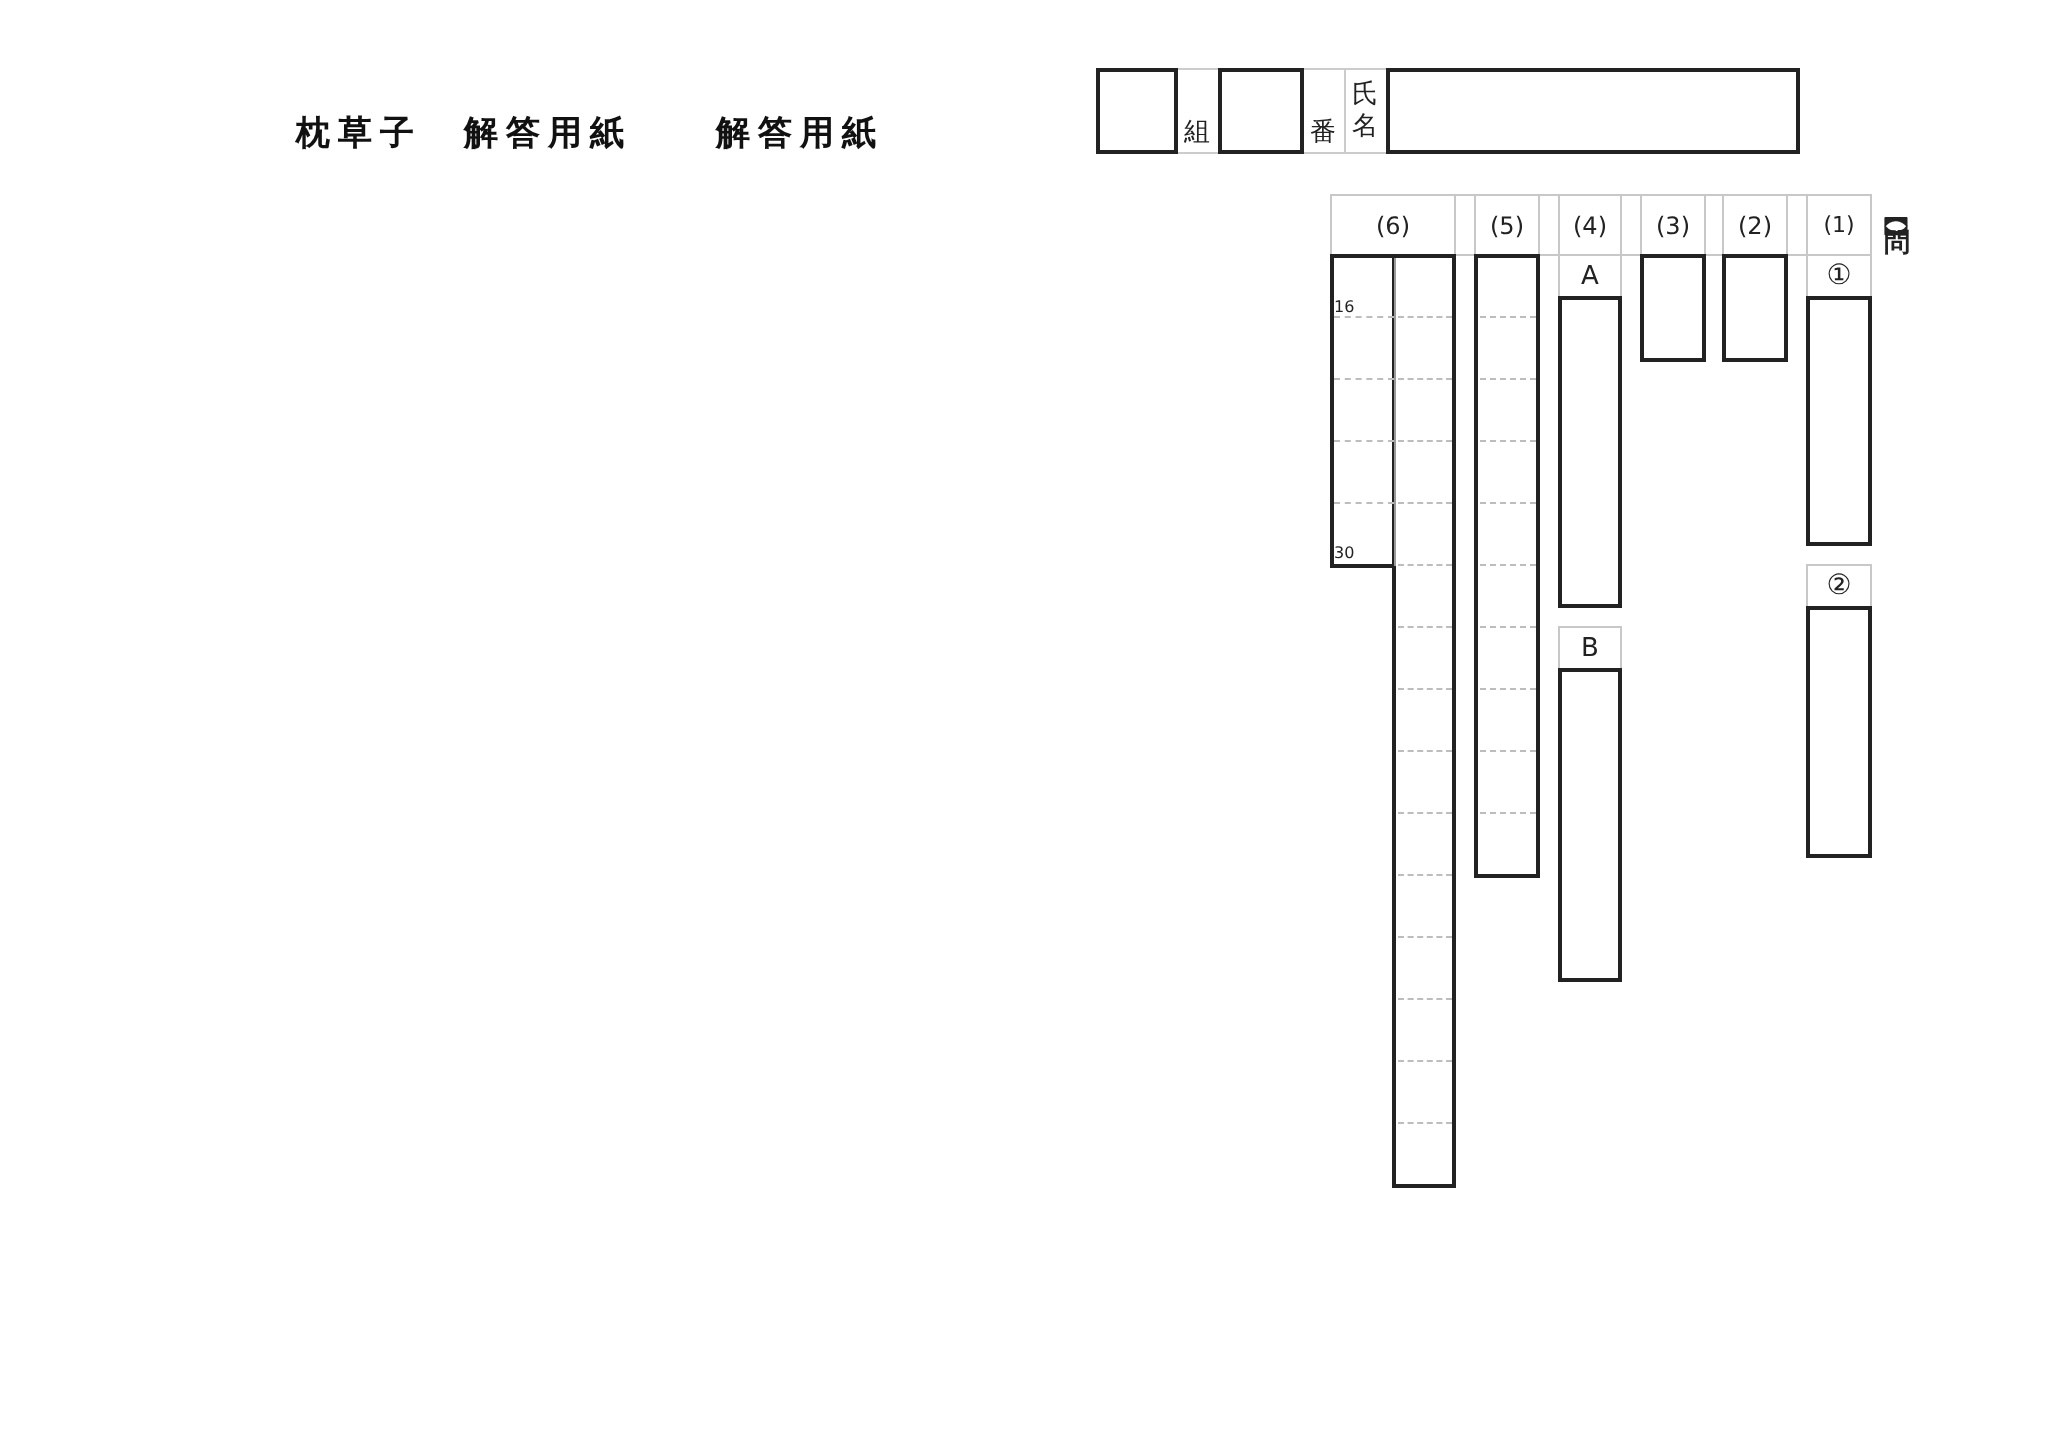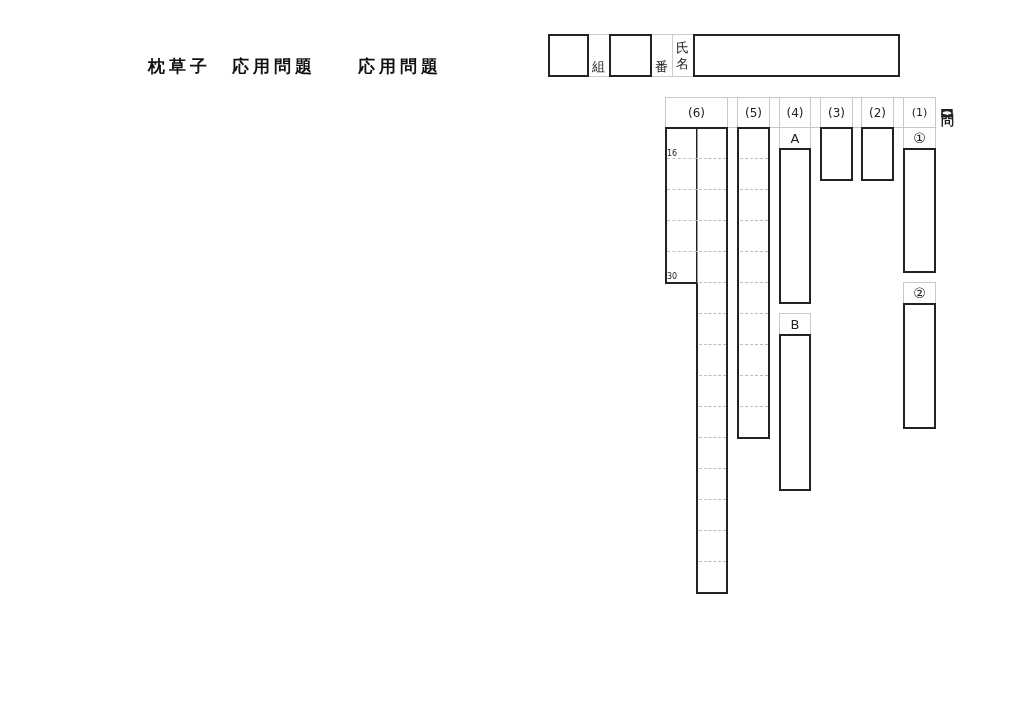--- a/index.html
+++ b/index.html
@@ -20,21 +20,21 @@
   .dash { border-top: 1px dashed #bdbdbd; height: 0; }
   .vline { border-left: 1px solid #9a9a9a; width: 0; }
   .rownum { font-size: 8px; color: #222; line-height: 8px; }
   .mon {
     font-size: 13px; font-weight: bold; writing-mode: vertical-rl; line-height: 14px; color: #222;
   }
 </style>
 </head>
 <body>
 
-<div class="abs title">枕草子　応用問題　　応用問題</div>
+<div class="abs title">枕草子　解答用紙　　解答用紙</div>
 
 <div class="abs thick" style="left:548px;top:34px;width:41px;height:43px;"></div>
 <div class="abs" style="left:589px;top:34px;width:21px;height:43px;border-top:1px solid #ccc;border-bottom:1px solid #ccc;">
   <span class="abs vlabel" style="left:3px;top:25px;">組</span>
 </div>
 <div class="abs thick" style="left:609px;top:34px;width:43px;height:43px;"></div>
 <div class="abs" style="left:652px;top:34px;width:21px;height:43px;border-top:1px solid #ccc;border-bottom:1px solid #ccc;border-right:1px solid #ccc;">
   <span class="abs vlabel" style="left:3px;top:25px;">番</span>
 </div>
 <div class="abs" style="left:673px;top:34px;width:21px;height:43px;border-top:1px solid #ccc;border-bottom:1px solid #ccc;">

